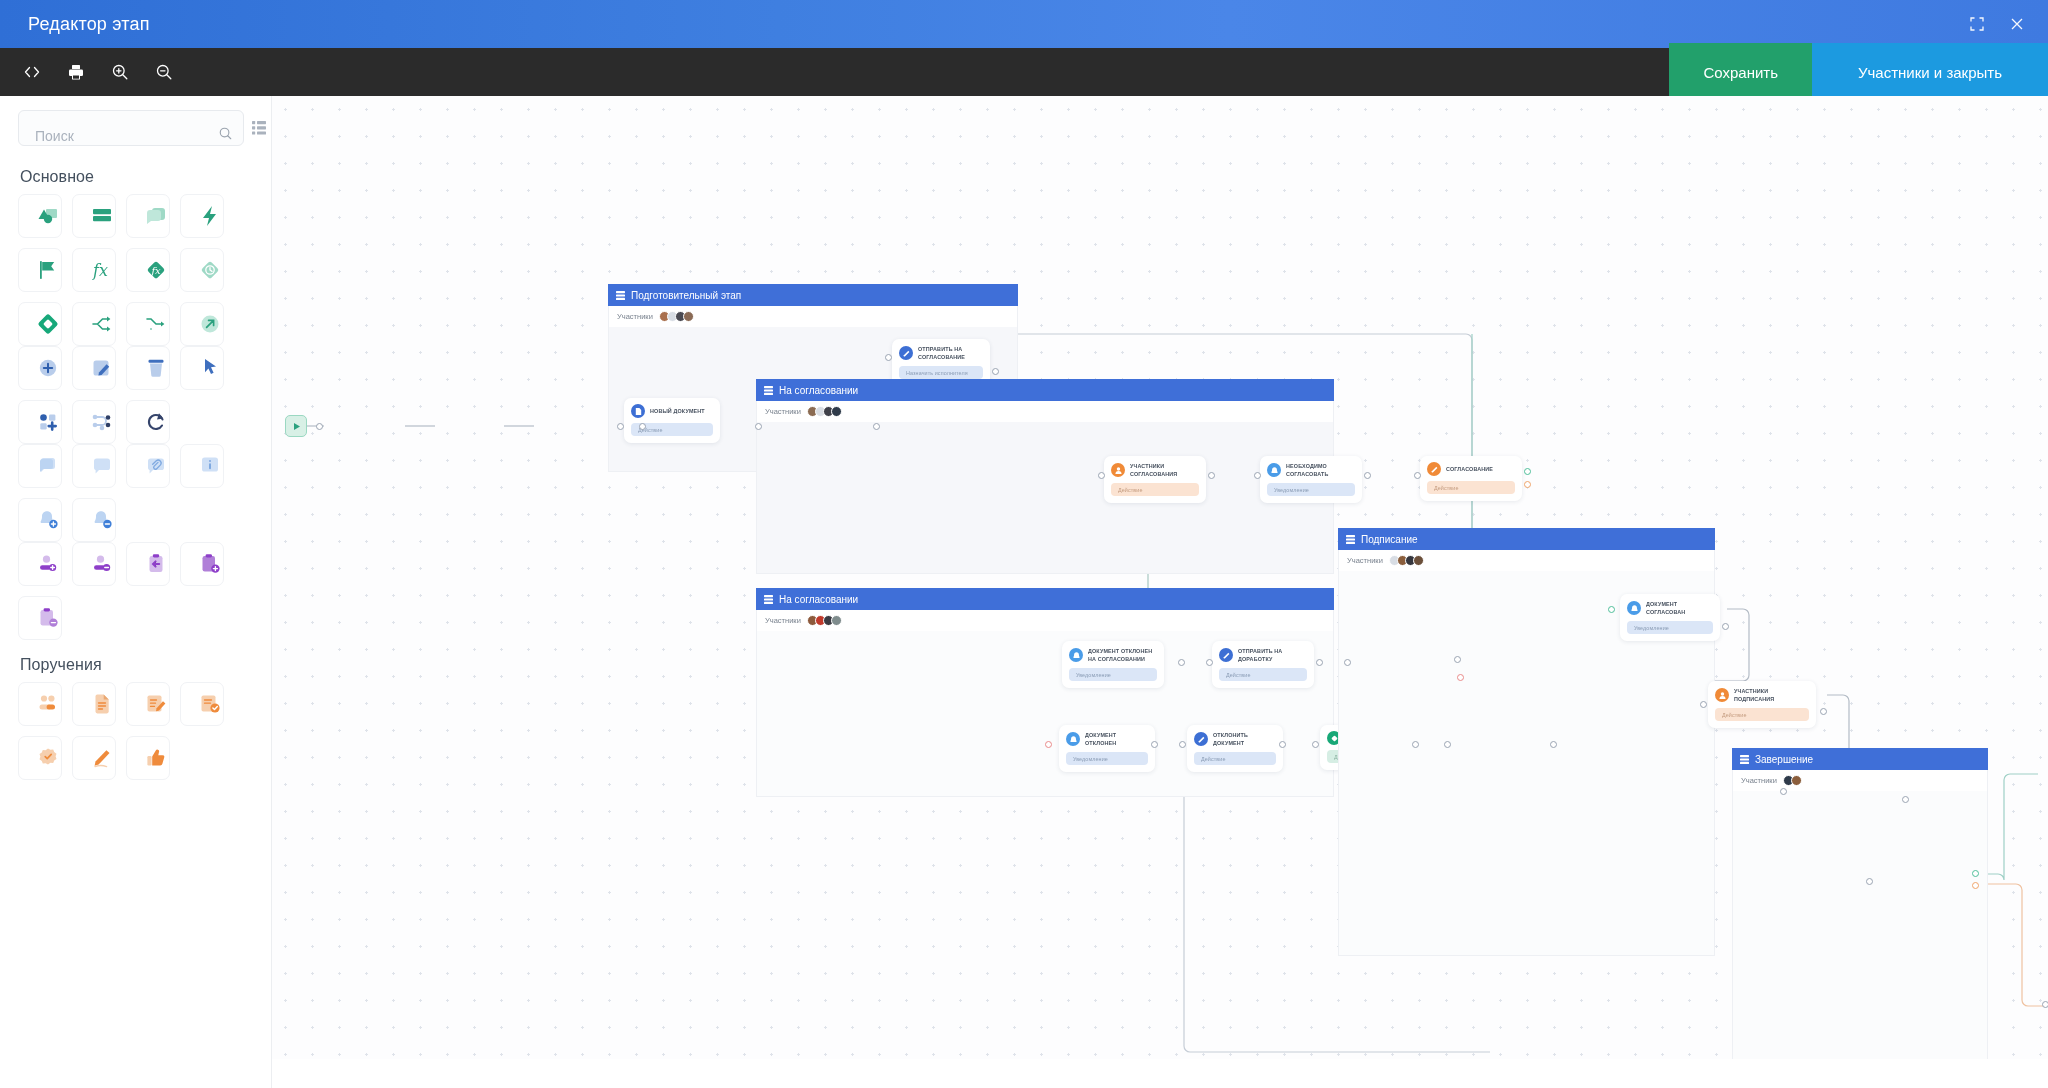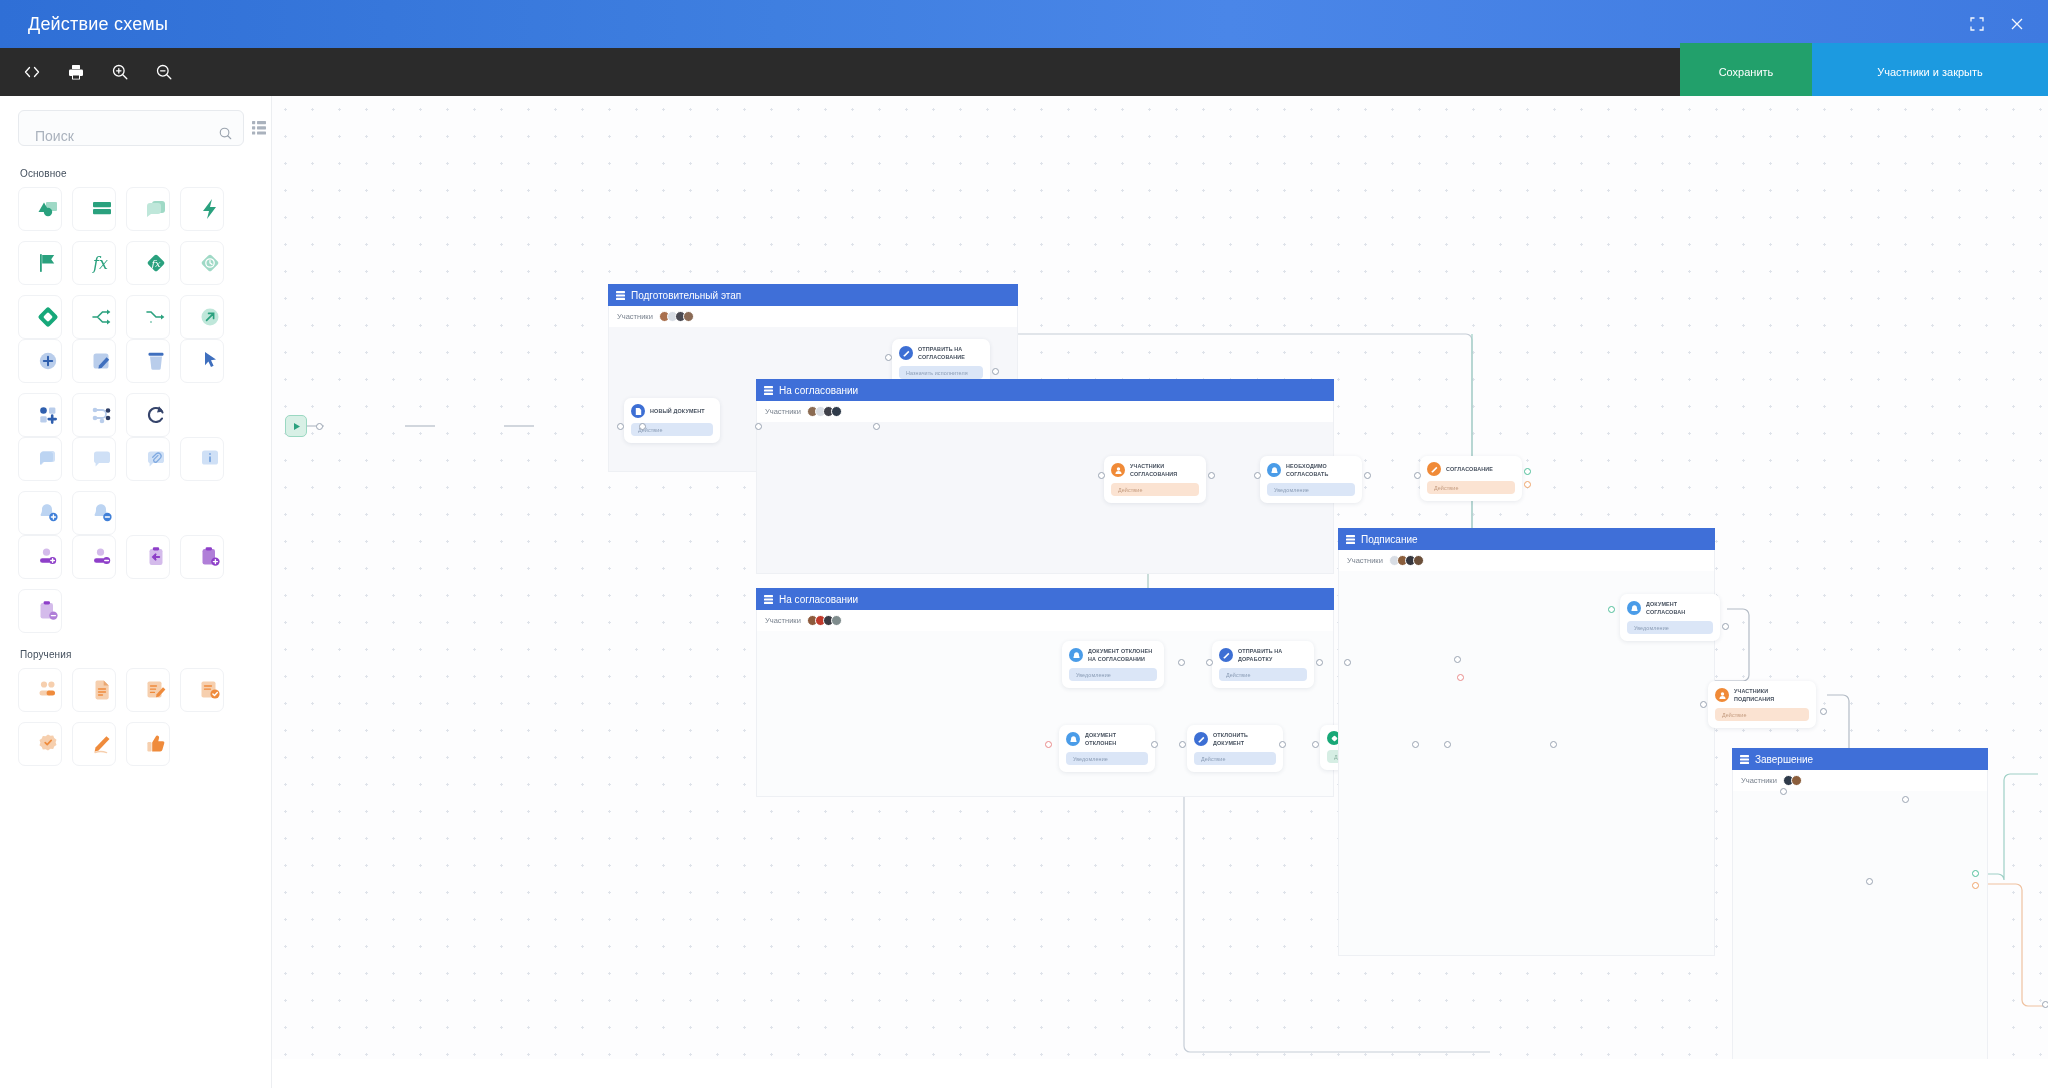--- a/index.html
+++ b/index.html
@@ -33,21 +33,21 @@
   }
   .tool {
     width: 44px; height: 48px; display: flex; align-items: center; justify-content: center;
     cursor: pointer;
   }
   .tool:first-child { margin-left: 10px; }
   .tool svg { display: block; }
   .tbar-spacer { flex: 1; }
   .btn-save, .btn-save-close {
     height: 58px; display: flex; align-items: center; justify-content: center;
-    color: #fff; font-size: 11px; cursor: pointer; padding: 0 34px; white-space: nowrap;
+    color: #fff; font-size: 15px; cursor: pointer; padding: 0 34px; white-space: nowrap;
   }
   .btn-save { background: #22a06b; min-width: 132px; }
   .btn-save-close { background: #1c9ae0; min-width: 236px; }
 
   
   .sidebar {
     position: absolute; left: 0; top: 96px; width: 272px; height: 992px;
     background: #fff; border-right: 1px solid #eceef1; overflow: hidden;
   }
   .search-row { display: flex; align-items: center; padding: 14px 14px 6px 18px; }
@@ -55,21 +55,21 @@
     flex: 1; height: 36px; border: 1px solid #e7eaee; border-radius: 6px; background: #fbfcfd;
     display: flex; align-items: flex-end; padding: 0 10px 0 14px;
   }
   .search-box input {
     flex: 1; border: none; outline: none; background: transparent;
     font-size: 14px; color: #3c4450; font-family: inherit;
   }
   .search-box input::placeholder { color: #aab2bd; }
   .grid-toggle { width: 30px; height: 34px; display: flex; align-items: center; justify-content: center; margin-left: 8px; cursor: pointer; }
   .sect-title {
-    font-size: 10px; color: #44505e; padding: 16px 0 8px 20px; letter-spacing: .1px;
+    font-size: 16px; color: #44505e; padding: 16px 0 8px 20px; letter-spacing: .1px;
   }
   .palette { display: flex; flex-wrap: wrap; padding: 0 0 0 18px; gap: 10px; width: 258px; }
   .pal-item {
     width: 44px; height: 44px; background: #fff; border: 1px solid #f0f2f5; border-radius: 7px;
     display: flex; align-items: center; justify-content: center; cursor: pointer; padding-left: 16px;
   }
   .pal-item svg { display: block; }
 
   
   .canvas {
@@ -148,21 +148,21 @@
 
   svg.wires { position: absolute; left: 0; top: 0; width: 1776px; height: 992px; pointer-events: none; }
   svg.wires path { fill: none; }
 </style>
 </head>
 <body>
 
 <div id="app">
 
   <div class="titlebar">
-    <div class="ttl">Действие схемы</div>
+    <div class="ttl">Редактор этап</div>
     <div class="winbtns">
       <div class="winbtn">
         <svg width="18" height="18" viewBox="0 0 18 18">
             <g fill="none" stroke="#fff" stroke-width="1.3">
           <path d="M3 6.5V3h3.5M11.5 3H15v3.5M15 11.5V15h-3.5M6.5 15H3v-3.5"></path>
             </g>
           </svg>
       </div>
       <div class="winbtn">
         <svg width="18" height="18" viewBox="0 0 18 18">

